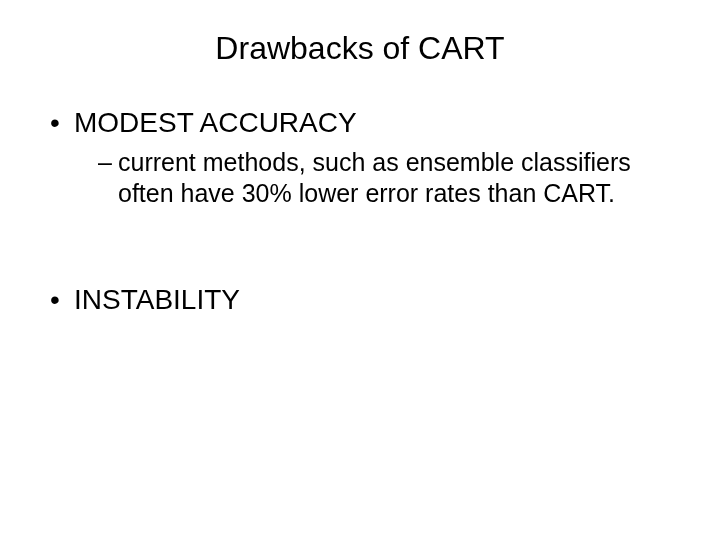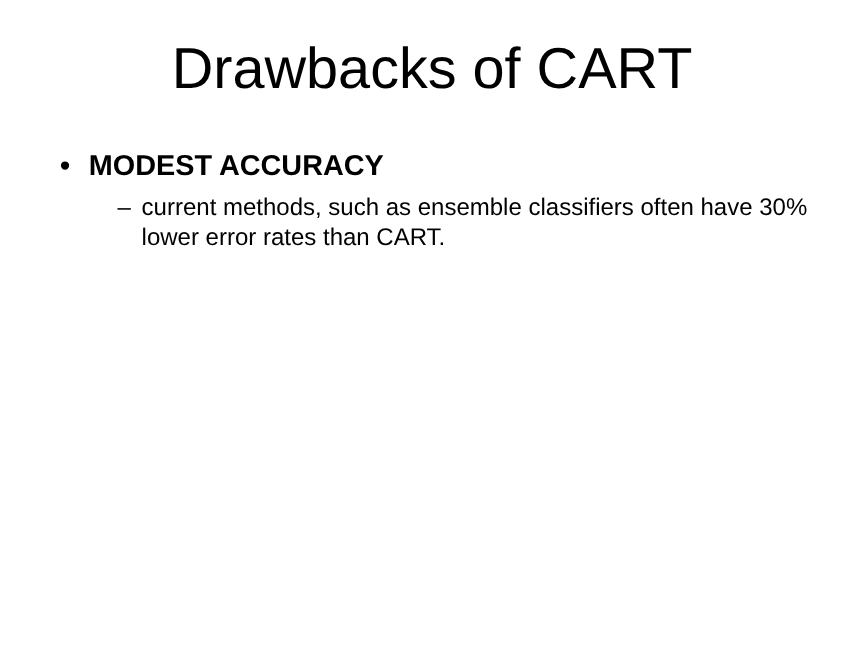--- a/index.html
+++ b/index.html
@@ -11,40 +11,40 @@
     font-family: Arial, Helvetica, sans-serif;
     color: #000000;
   }
   .slide {
     width: 720px;
     height: 540px;
     box-sizing: border-box;
     padding: 20px 40px 40px 40px;
   }
   .title {
-    font-size: 48px;
+    font-size: 32px;
     text-align: center;
     margin: 10px 0 40px 0;
     font-weight: normal;
   }
   .bullet-1 {
-    font-size: 24px;
-    font-weight: bold;
+    font-size: 28px;
+    font-weight: normal;
     margin: 18px 0 8px 10px;
     position: relative;
     padding-left: 24px;
   }
   .bullet-1::before {
     content: "•";
     position: absolute;
     left: 0;
     top: 0;
   }
   .sub-dash {
-    font-size: 20px;
+    font-size: 25px;
     margin: 6px 0 30px 58px;
     position: relative;
     padding-left: 20px;
     line-height: 1.25;
   }
   .sub-dash::before {
     content: "–";
     position: absolute;
     left: 0;
     top: 0;
@@ -62,13 +62,14 @@
 <body>
 
 <div class="slide">
   <div class="title">Drawbacks of CART</div>
 
   <div class="bullet-1">MODEST ACCURACY</div>
   <div class="sub-dash">current methods, such as ensemble classifiers often have 30% lower error rates than CART.</div>
 
   <div class="gap"></div>
 
+  <div class="bullet-1">INSTABILITY</div>
 </div>
 
 </body></html>

